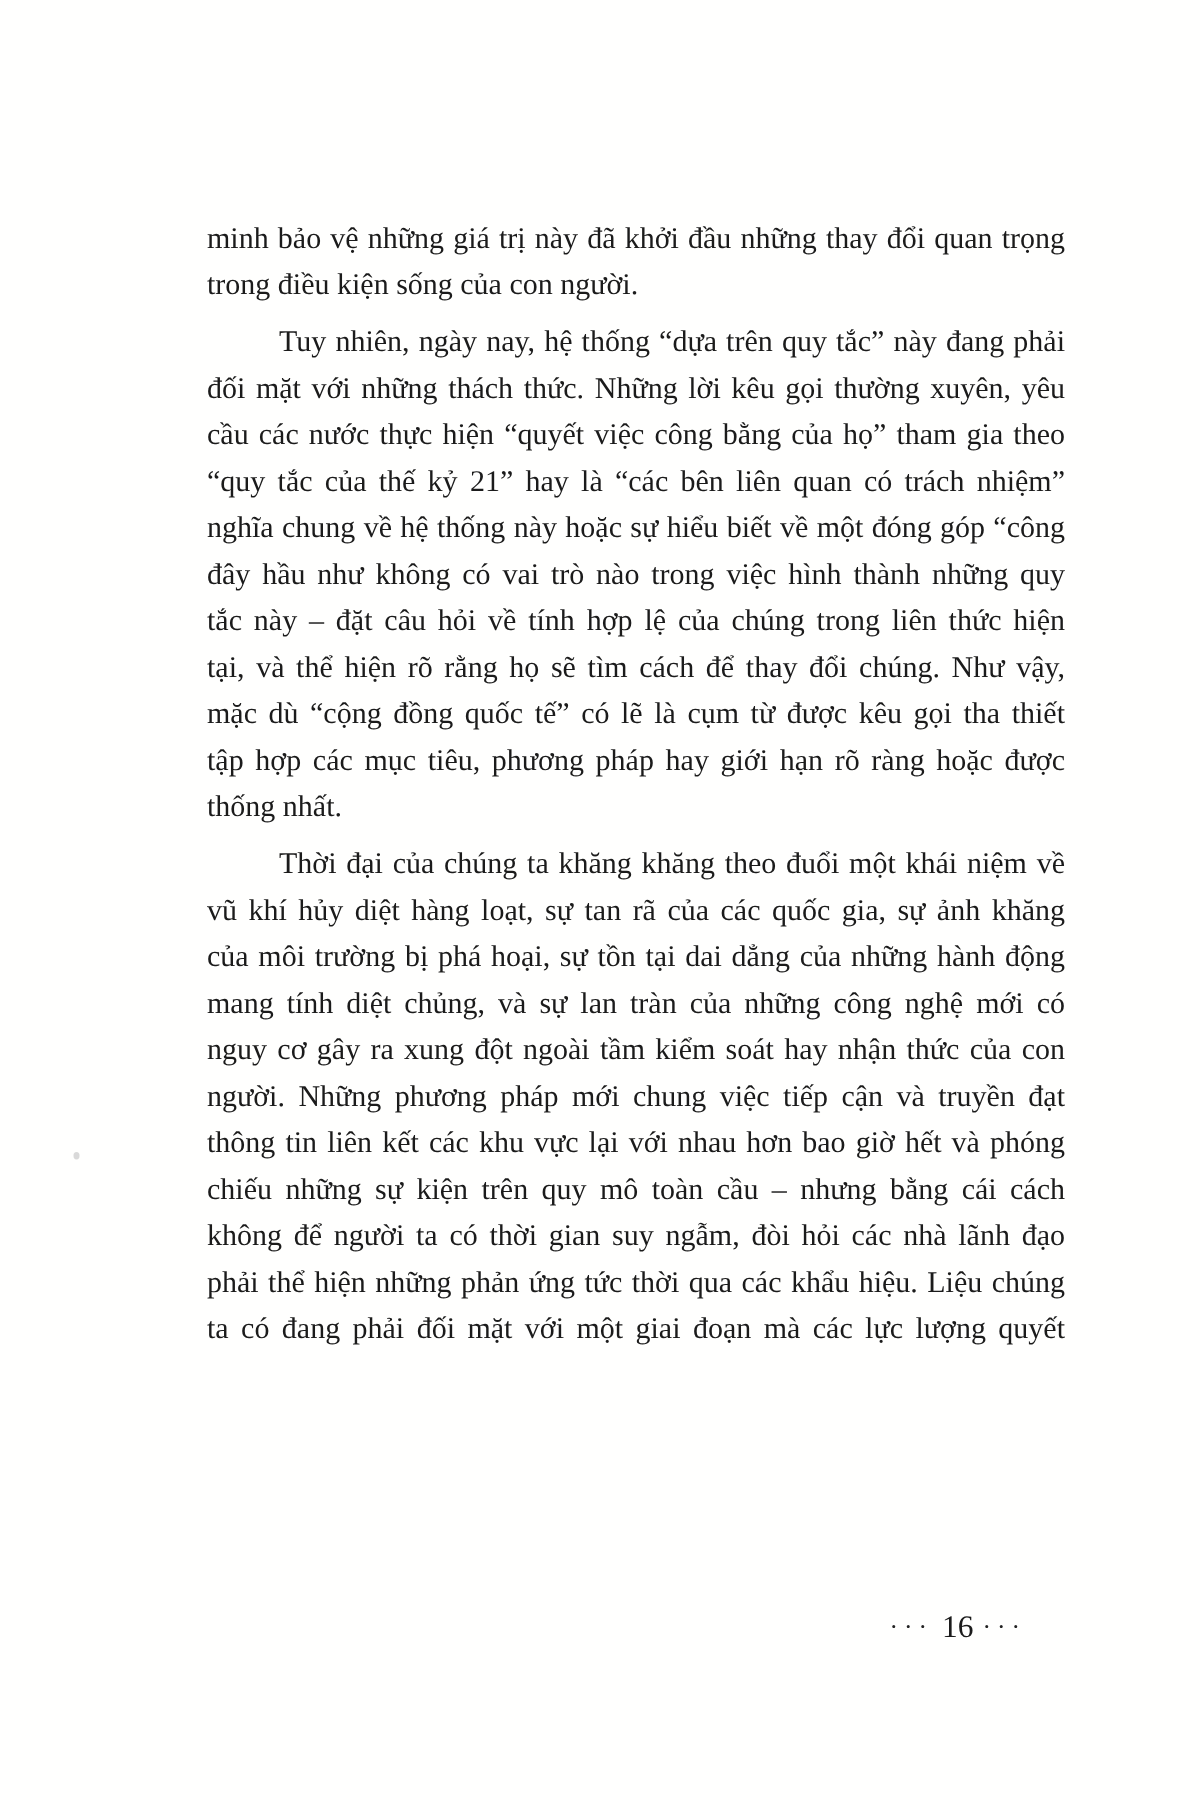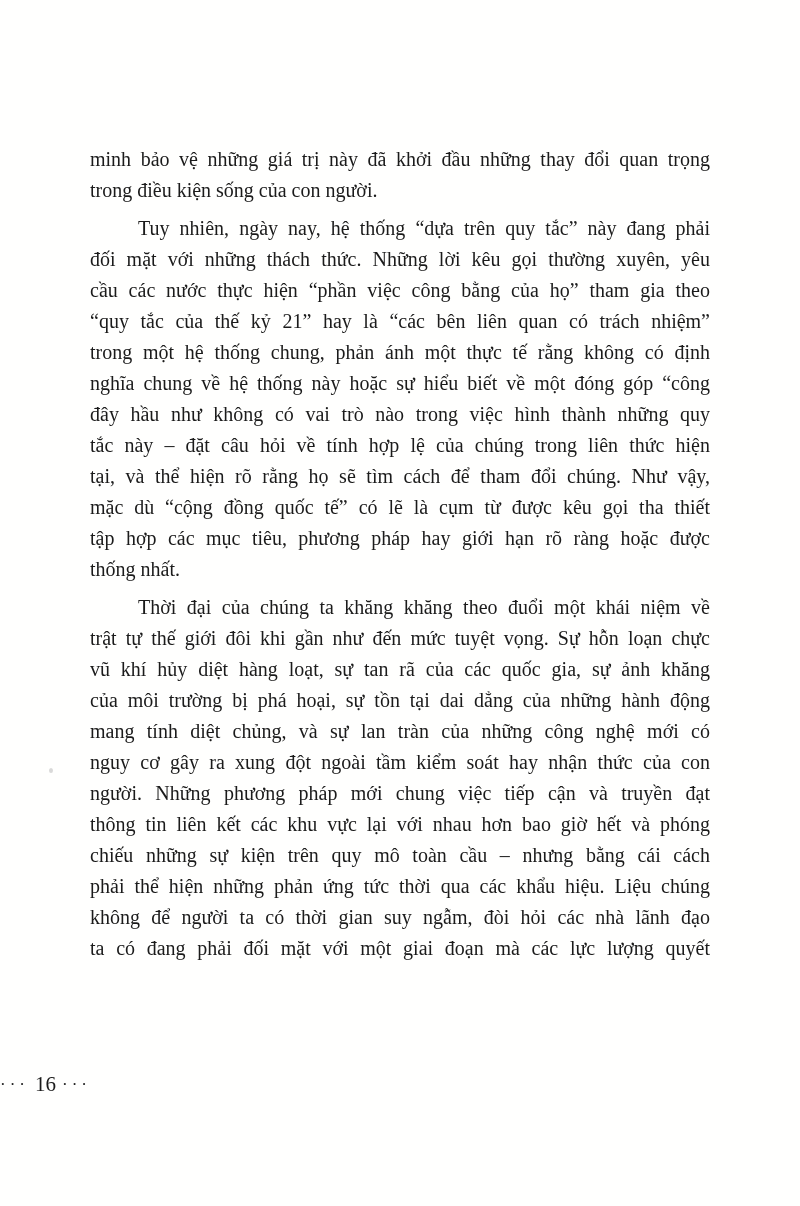--- a/index.html
+++ b/index.html
@@ -26,35 +26,36 @@
   .paragraph + .paragraph {
     margin-top: 7px;
   }
   .line {
     height: 31px;
     line-height: 31px;
     text-align: justify;
     text-align-last: justify;
     overflow: hidden;
     white-space: nowrap;
+    margin-left: 48px;
   }
   .line.end {
     text-align: right;
     text-align-last: left;
     font-family: Liberation Serif, serif;
   }
   .line.indent {
     padding-left: 48px;
   }
   .footer {
     position: absolute;
     left: 0;
     top: 1072px;
     width: 684px;
-    text-align: left;
+    text-align: right;
     color: #1b1b1b;
   }
   .footer .ornament {
     font-size: 17px;
     letter-spacing: 4px;
     vertical-align: 1px;
     color: #222;
   }
   .footer .page-number {
     font-size: 21px;
@@ -77,43 +78,41 @@
 <div class="page">
 
   <div class="text-block">
       <div class="paragraph">
         <div class="line">minh bảo vệ những giá trị này đã khởi đầu những thay đổi quan trọng</div>
         <div class="line end">trong điều kiện sống của con người.</div>
       </div>
       <div class="paragraph">
         <div class="line indent">Tuy nhiên, ngày nay, hệ thống “dựa trên quy tắc” này đang phải</div>
         <div class="line">đối mặt với những thách thức. Những lời kêu gọi thường xuyên, yêu</div>
-        <div class="line">cầu các nước thực hiện “phần việc công bằng của họ” tham gia theo</div>
+        <div class="line">cầu các nước thực hiện “quyết việc công bằng của họ” tham gia theo</div>
         <div class="line">“quy tắc của thế kỷ 21” hay là “các bên liên quan có trách nhiệm”</div>
-        <div class="line">trong một hệ thống chung, phản ánh một thực tế rằng không có định</div>
         <div class="line">nghĩa chung về hệ thống này hoặc sự hiểu biết về một đóng góp “công</div>
         <div class="line">đây hầu như không có vai trò nào trong việc hình thành những quy</div>
         <div class="line">tắc này – đặt câu hỏi về tính hợp lệ của chúng trong liên thức hiện</div>
-        <div class="line">tại, và thể hiện rõ rằng họ sẽ tìm cách để tham đổi chúng. Như vậy,</div>
+        <div class="line">tại, và thể hiện rõ rằng họ sẽ tìm cách để thay đổi chúng. Như vậy,</div>
         <div class="line">mặc dù “cộng đồng quốc tế” có lẽ là cụm từ được kêu gọi tha thiết</div>
         <div class="line">tập hợp các mục tiêu, phương pháp hay giới hạn rõ ràng hoặc được</div>
         <div class="line end">thống nhất.</div>
       </div>
       <div class="paragraph">
         <div class="line indent">Thời đại của chúng ta khăng khăng theo đuổi một khái niệm về</div>
-        <div class="line">trật tự thế giới đôi khi gần như đến mức tuyệt vọng. Sự hỗn loạn chực</div>
         <div class="line">vũ khí hủy diệt hàng loạt, sự tan rã của các quốc gia, sự ảnh khăng</div>
         <div class="line">của môi trường bị phá hoại, sự tồn tại dai dẳng của những hành động</div>
         <div class="line">mang tính diệt chủng, và sự lan tràn của những công nghệ mới có</div>
         <div class="line">nguy cơ gây ra xung đột ngoài tầm kiểm soát hay nhận thức của con</div>
         <div class="line">người. Những phương pháp mới chung việc tiếp cận và truyền đạt</div>
         <div class="line">thông tin liên kết các khu vực lại với nhau hơn bao giờ hết và phóng</div>
         <div class="line">chiếu những sự kiện trên quy mô toàn cầu – nhưng bằng cái cách</div>
+        <div class="line">không để người ta có thời gian suy ngẫm, đòi hỏi các nhà lãnh đạo</div>
         <div class="line">phải thể hiện những phản ứng tức thời qua các khẩu hiệu. Liệu chúng</div>
-        <div class="line">không để người ta có thời gian suy ngẫm, đòi hỏi các nhà lãnh đạo</div>
         <div class="line">ta có đang phải đối mặt với một giai đoạn mà các lực lượng quyết</div>
       </div>
     </div>
 
   <div class="artifact"></div>
 
   <div class="footer">
     <span class="ornament">···</span><span class="page-number">16</span><span class="ornament">···</span>
   </div>
 

